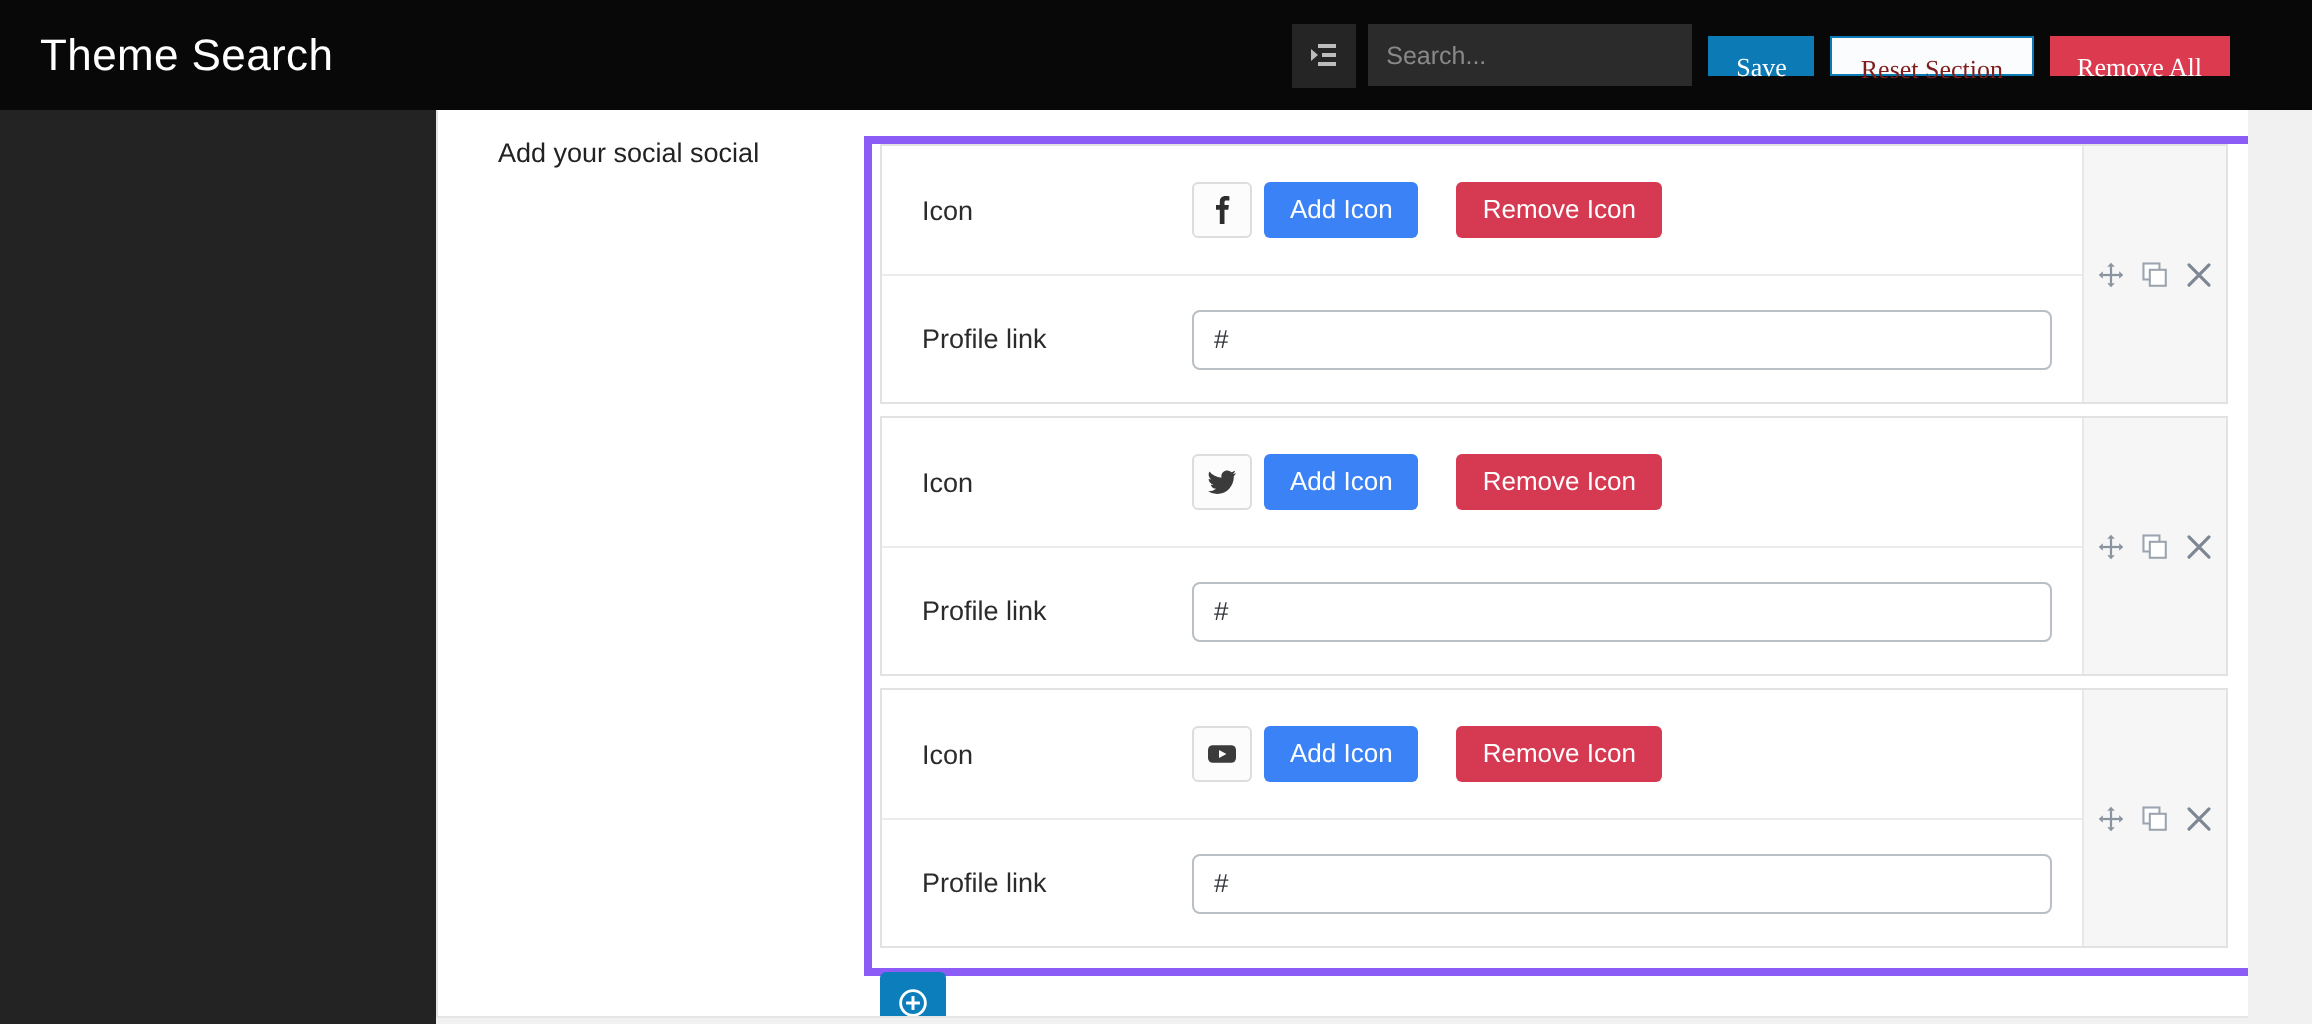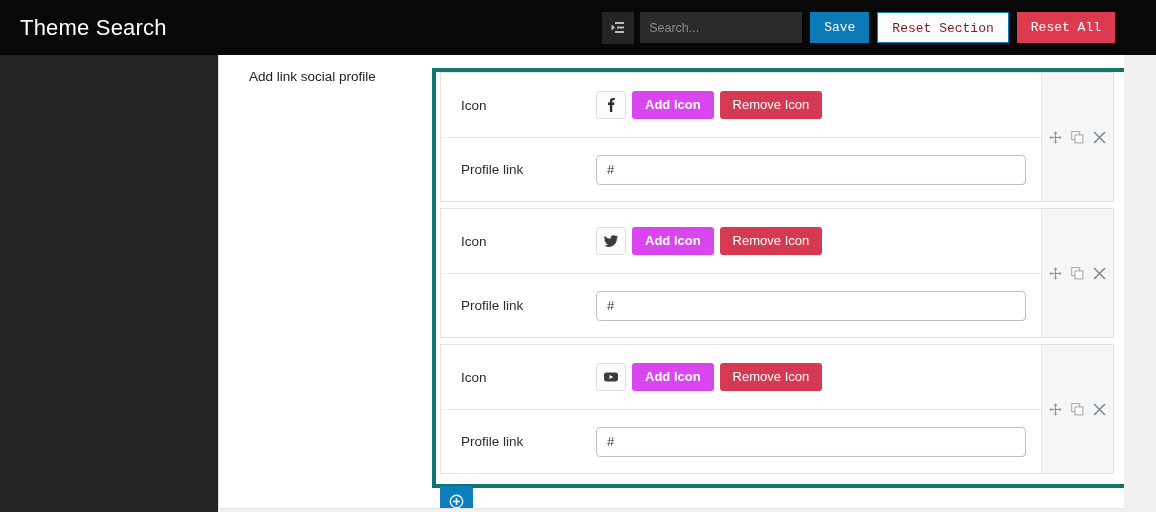--- a/index.html
+++ b/index.html
@@ -51,23 +51,23 @@
     background: #2b2b2b;
     border: none;
     color: #c4b5fd;
     font-family: "Liberation Sans", sans-serif;
     font-size: 12.5px;
     padding: 0 9px;
     outline: none;
   }
   #search-input::placeholder { color: #8a8a8a; }
   .hdr-btn {
-    height: 31px;
-    border: none;
-    font-family: Liberation Mono, monospace;
+    height: 20px;
+    border: none;
+    font-family: Liberation Serif, serif;
     font-size: 13px;
     cursor: pointer;
     padding: 0 14px;
     white-space: nowrap;
     line-height: 31px;
   }
   #save-button       { background: #0c7ab5; color: #fff; margin-left: 8px; }
   #reset-section-btn { background: #fbfcfd; color: #7f1d1d; border: 1px solid #0c7ab5; margin-left: 8px; }
   #reset-all-btn     { background: #dc3b4f; color: #fff; margin-left: 8px; }
 
@@ -109,21 +109,21 @@
     font-size: 13.5px;
     color: #222222;
     line-height: 18px;
   }
 
   
   #repeater-highlight {
     position: absolute;
     left: 213px; top: 13px;   
     width: 704px; height: 420px;
-    border: 4px solid #0f766e;
+    border: 4px solid #8b5cf6;
     background: #ffffff;
   }
   #repeater-inner {
     position: absolute;
     left: 0; top: 0;
     width: 682px; height: 412px;
     background: #ffffff;
   }
 
   
@@ -164,21 +164,21 @@
     border: none;
     border-radius: 3px;
     font-family: "Liberation Sans", sans-serif;
     font-size: 13px;
     color: #ffffff;
     padding: 0 13px;
     cursor: pointer;
     white-space: nowrap;
     line-height: 28px;
   }
-  .btn-add    { background: #d946ef; margin-right: 6px; font-weight: bold; }
+  .btn-add    { background: #3b82f6; margin-right: 19px; }
   .btn-remove { background: #d63a52; }
 
   .text-input {
     width: 430px; height: 30px;
     border: 1px solid #b9bfc4;
     border-radius: 4px;
     padding: 0 10px;
     font-family: "Liberation Sans", sans-serif;
     font-size: 13px;
     color: #32373c;
@@ -228,29 +228,29 @@
         <rect x="5" y="11" width="9" height="2" fill="#bcbcbc"></rect>
         <rect x="7" y="6.5" width="7" height="2" fill="#bcbcbc"></rect>
         <path d="M5 7.5 L1.5 4.5 L1.5 10.5 Z" fill="#bcbcbc"></path>
       </svg>
     </button>
 
     <input id="search-input" type="text" placeholder="Search..." style="">
 
     <button class="hdr-btn" id="save-button">Save</button>
     <button class="hdr-btn" id="reset-section-btn">Reset Section</button>
-    <button class="hdr-btn" id="reset-all-btn">Reset All</button>
+    <button class="hdr-btn" id="reset-all-btn">Remove All</button>
   </div>
 </div>
 
 <div id="sidebar"></div>
 
 <div id="main">
 
-  <div id="field-label">Add link social profile</div>
+  <div id="field-label">Add your social social</div>
 
   <div id="repeater-highlight">
     <div id="repeater-inner">
 
       <div class="social-group">
         <div class="group-fields">
           <div class="field-row">
             <div class="row-label">Icon</div>
             <div class="row-control">
               <div class="icon-preview">

